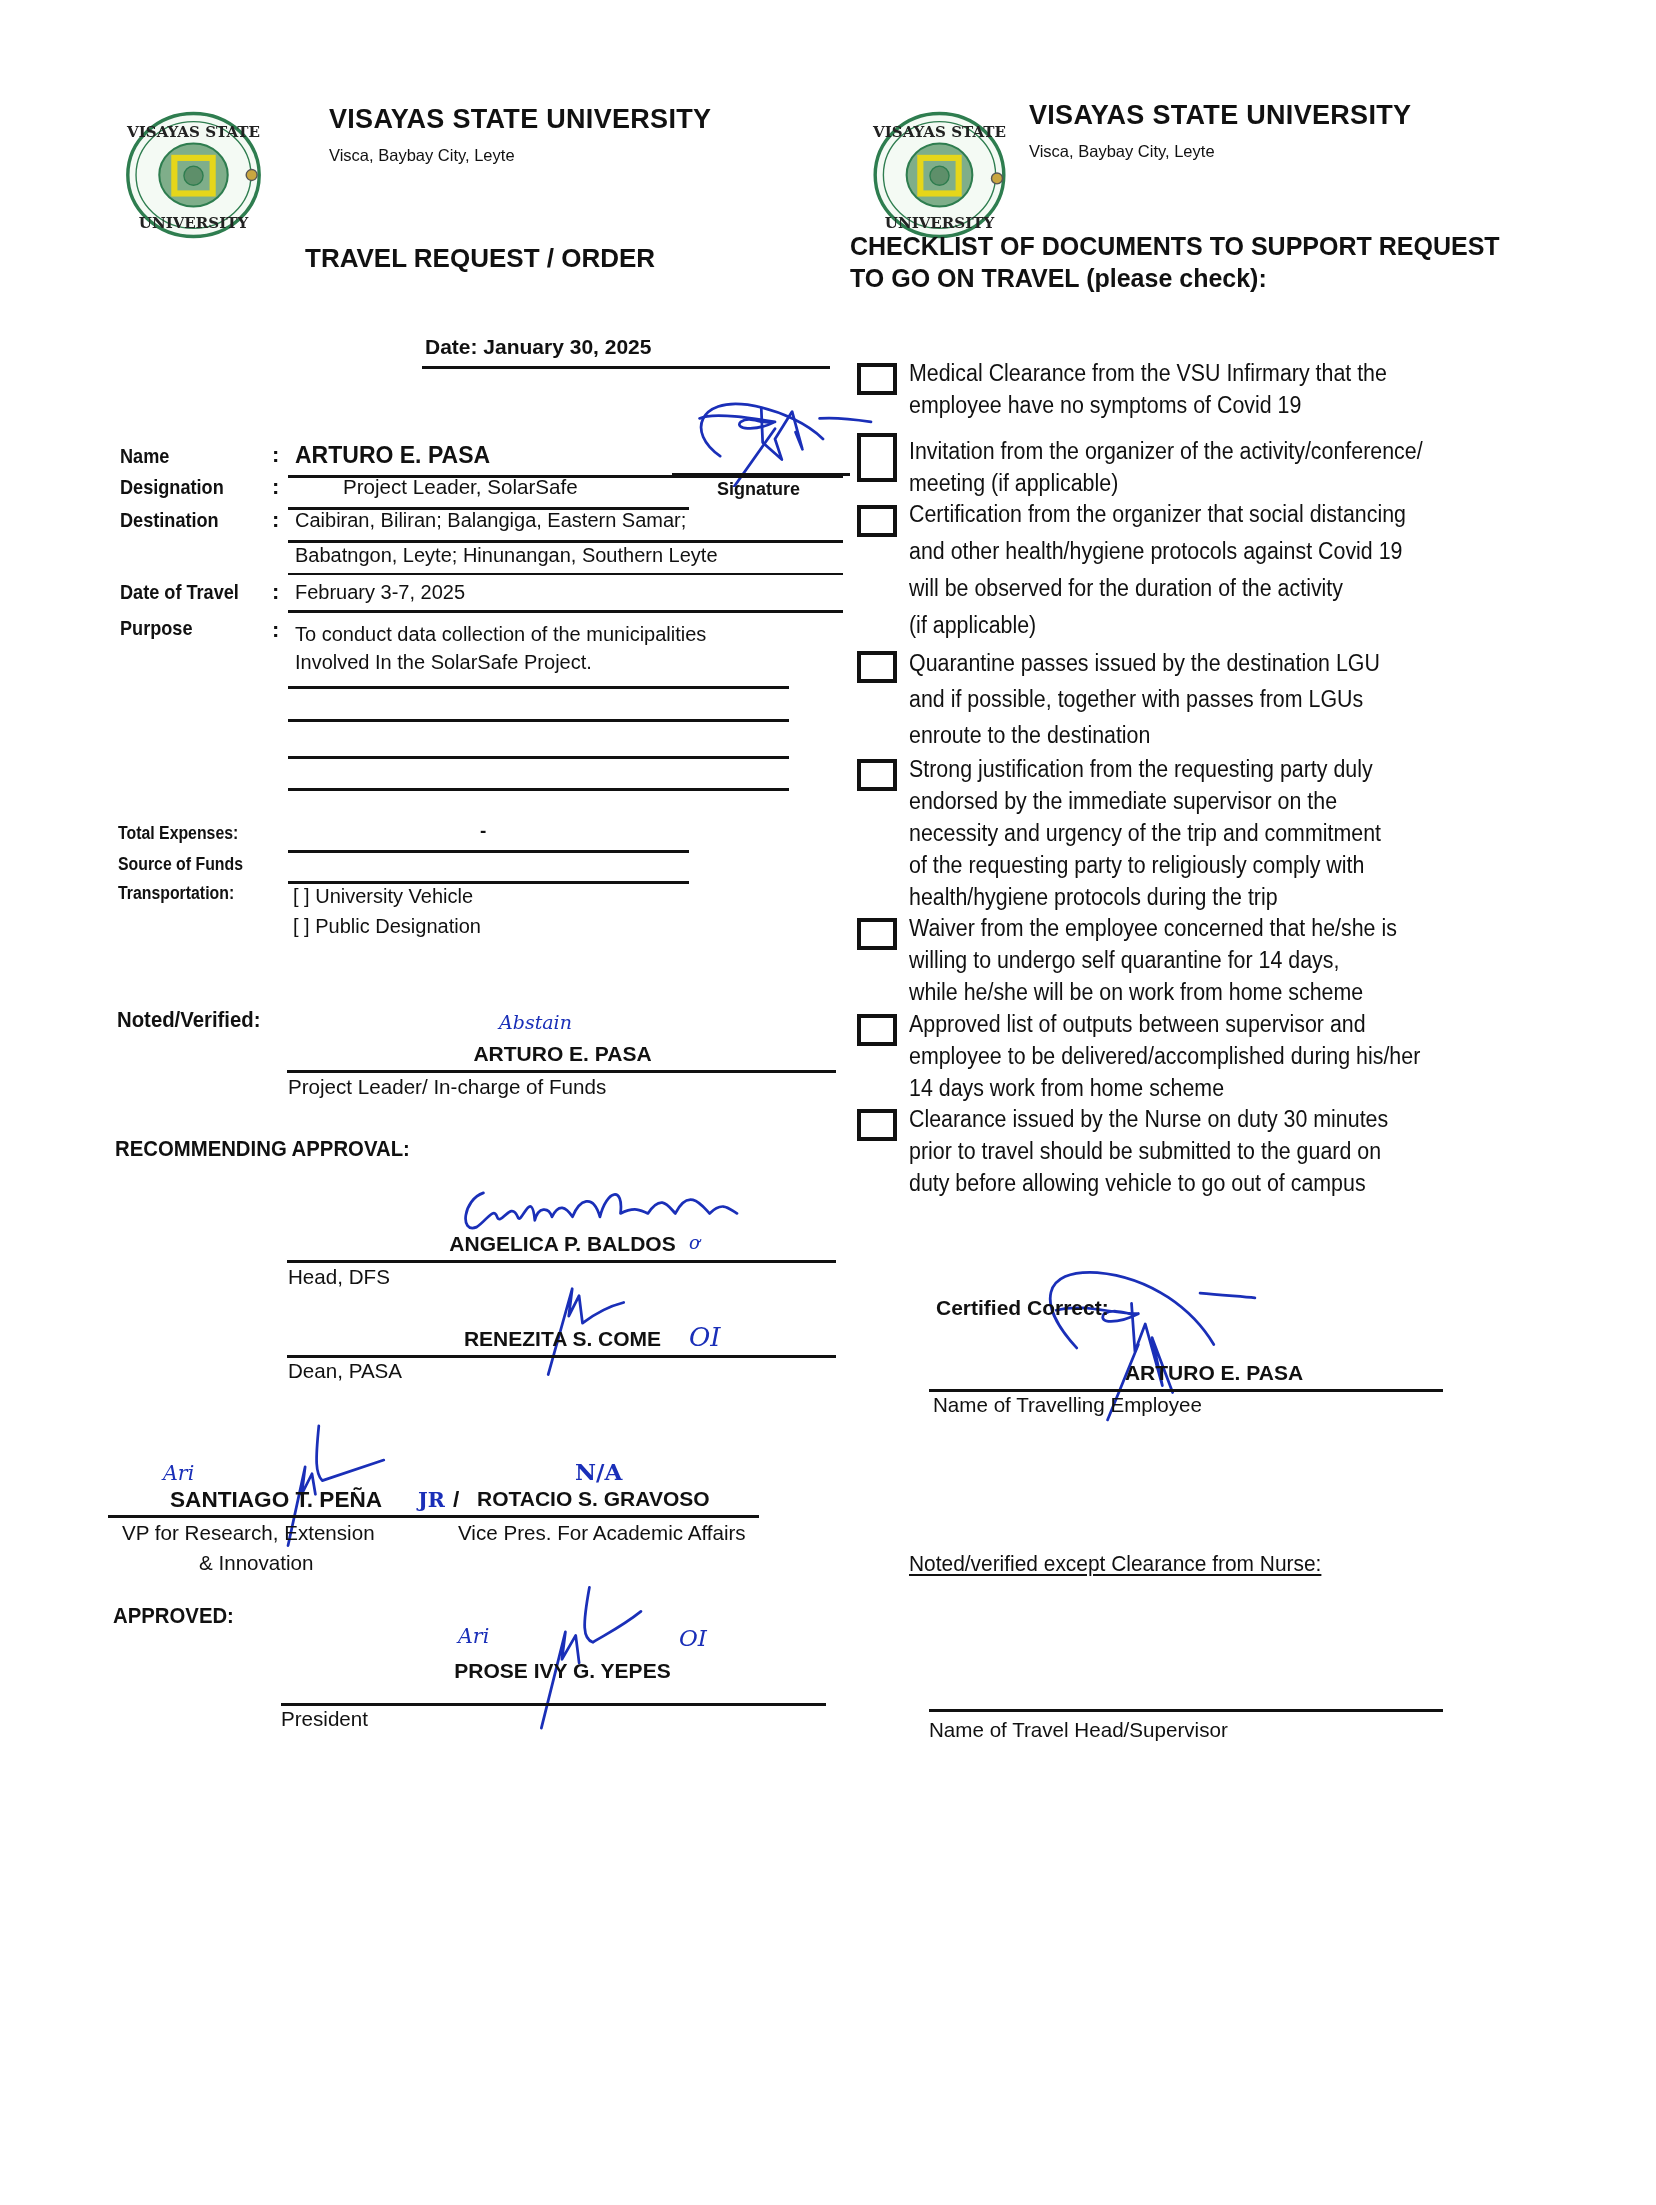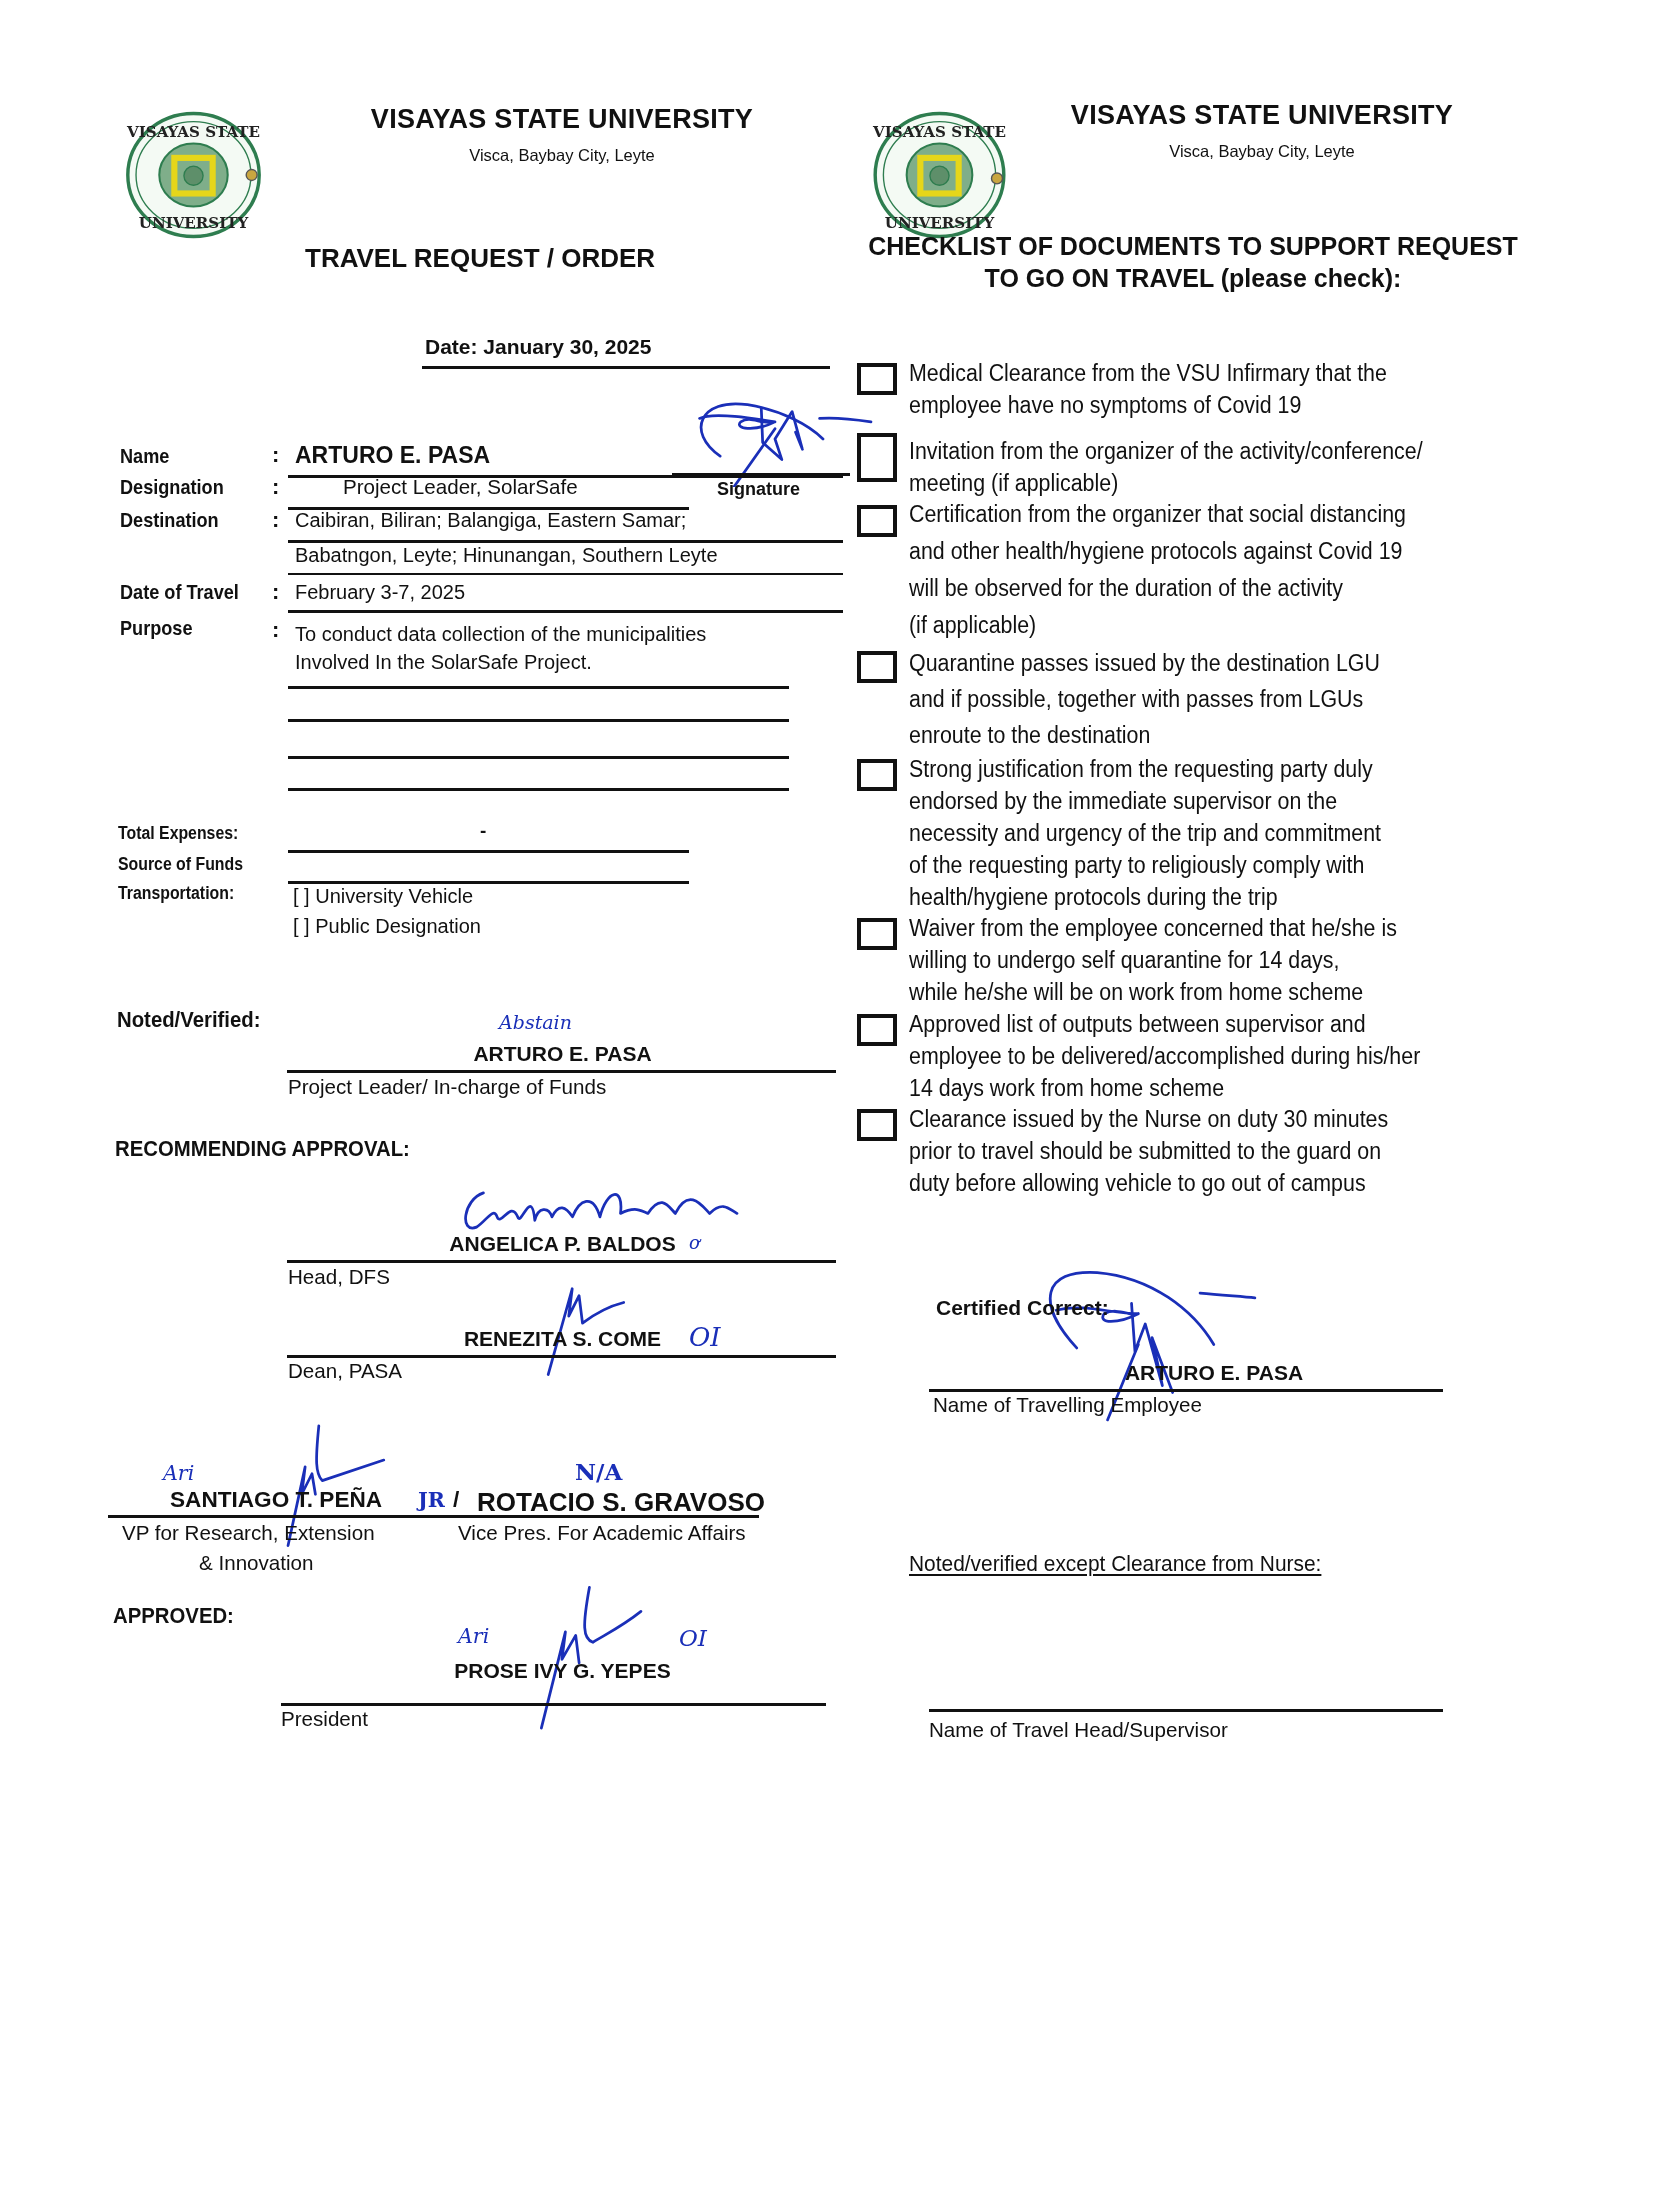--- a/index.html
+++ b/index.html
@@ -2,21 +2,21 @@
 <html style="font-size:11px"><head>
 <meta charset="utf-8">
 <style>
   html, body { margin: 0; padding: 0; background: #ffffff; }
   body {
     width: 1657px; height: 2205px; position: relative; overflow: hidden;
     font-family: "Liberation Sans", sans-serif; color: #111;
   }
   .abs { position: absolute; }
   .bold { font-weight: bold; }
-  .c { text-align: center; }
+  .c { }
   .line { position: absolute; height: 2.7px; background: #111; }
   .thin { height: 2.1px; }
   .sig { position: absolute; pointer-events: none; }
   .sig path { fill: none; stroke: #1a2fb8; stroke-width: 4; stroke-linecap: round; stroke-linejoin: round; }
   .hand { position: absolute; color: #1a2fb8; font-family: "DejaVu Serif", serif; font-style: italic; }
 
   
   .seal { position: absolute; width: 137px; height: 130px; }
   .uni-title { font-size: 27px; font-weight: bold; letter-spacing: 0.3px; }
   .uni-addr { font-size: 16.5px; }
@@ -135,21 +135,21 @@
 
 <svg class="sig" style="left:247px; top:1419px;" width="171" height="130" viewBox="0 0 250 190">
   <path d="M60 185 L 85 70 L 80 110 L 95 80 L 100 110"></path>
   <path d="M105 10 C 100 60, 100 80, 110 90 C 140 80, 170 70, 200 60"></path>
 </svg>
 <div class="hand" style="left:163px; top:1461px; font-size:20.6px;">Ari</div>
 <div class="hand bold" style="left:575px; top:1458px; font-size:23px; font-style:normal;">N/A</div>
 <div class="abs bold" style="left:170px; top:1487px; font-size:22.6px; white-space:nowrap;">SANTIAGO T. PEÑA</div>
 <div class="hand bold" style="left:418px; top:1488px; font-size:20.6px; font-style:normal;">JR</div>
 <div class="abs bold" style="left:453px; top:1487px; font-size:22.6px;">/</div>
-<div class="abs bold" style="left:477px; top:1487px; font-size:26px; white-space:nowrap;">ROTACIO S. GRAVOSO</div>
+<div class="abs bold" style="left:477px; top:1487px; font-size:21px; white-space:nowrap;">ROTACIO S. GRAVOSO</div>
 <div class="line" style="left:108px; top:1515px; width:651px;"></div>
 <div class="abs" style="left:122px; top:1521px; font-size:20.6px;">VP for Research, Extension</div>
 <div class="abs" style="left:199px; top:1551px; font-size:20.6px;">&amp; Innovation</div>
 <div class="abs" style="left:458px; top:1521px; font-size:20.6px;">Vice Pres. For Academic Affairs</div>
 
 <div class="section" style="left:113px; top:1603px;">APPROVED:</div>
 <svg class="sig" style="left:507px; top:1577px;" width="158" height="158" viewBox="0 0 230 230">
   <path d="M50 220 L 85 80 L 80 120 L 100 85 L 105 125"></path>
   <path d="M120 15 C 110 70, 110 90, 125 95 C 150 80, 170 70, 195 50"></path>
 </svg>

